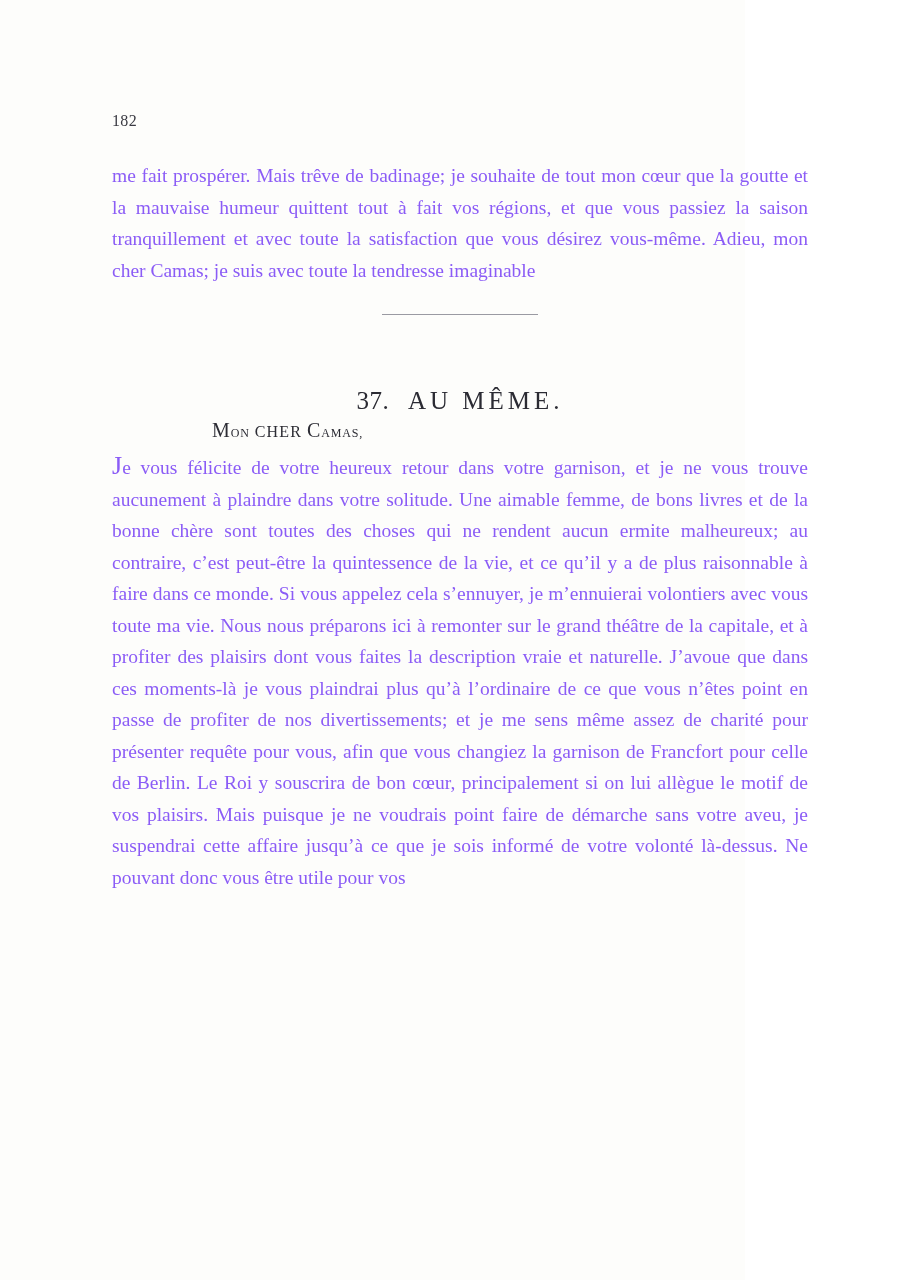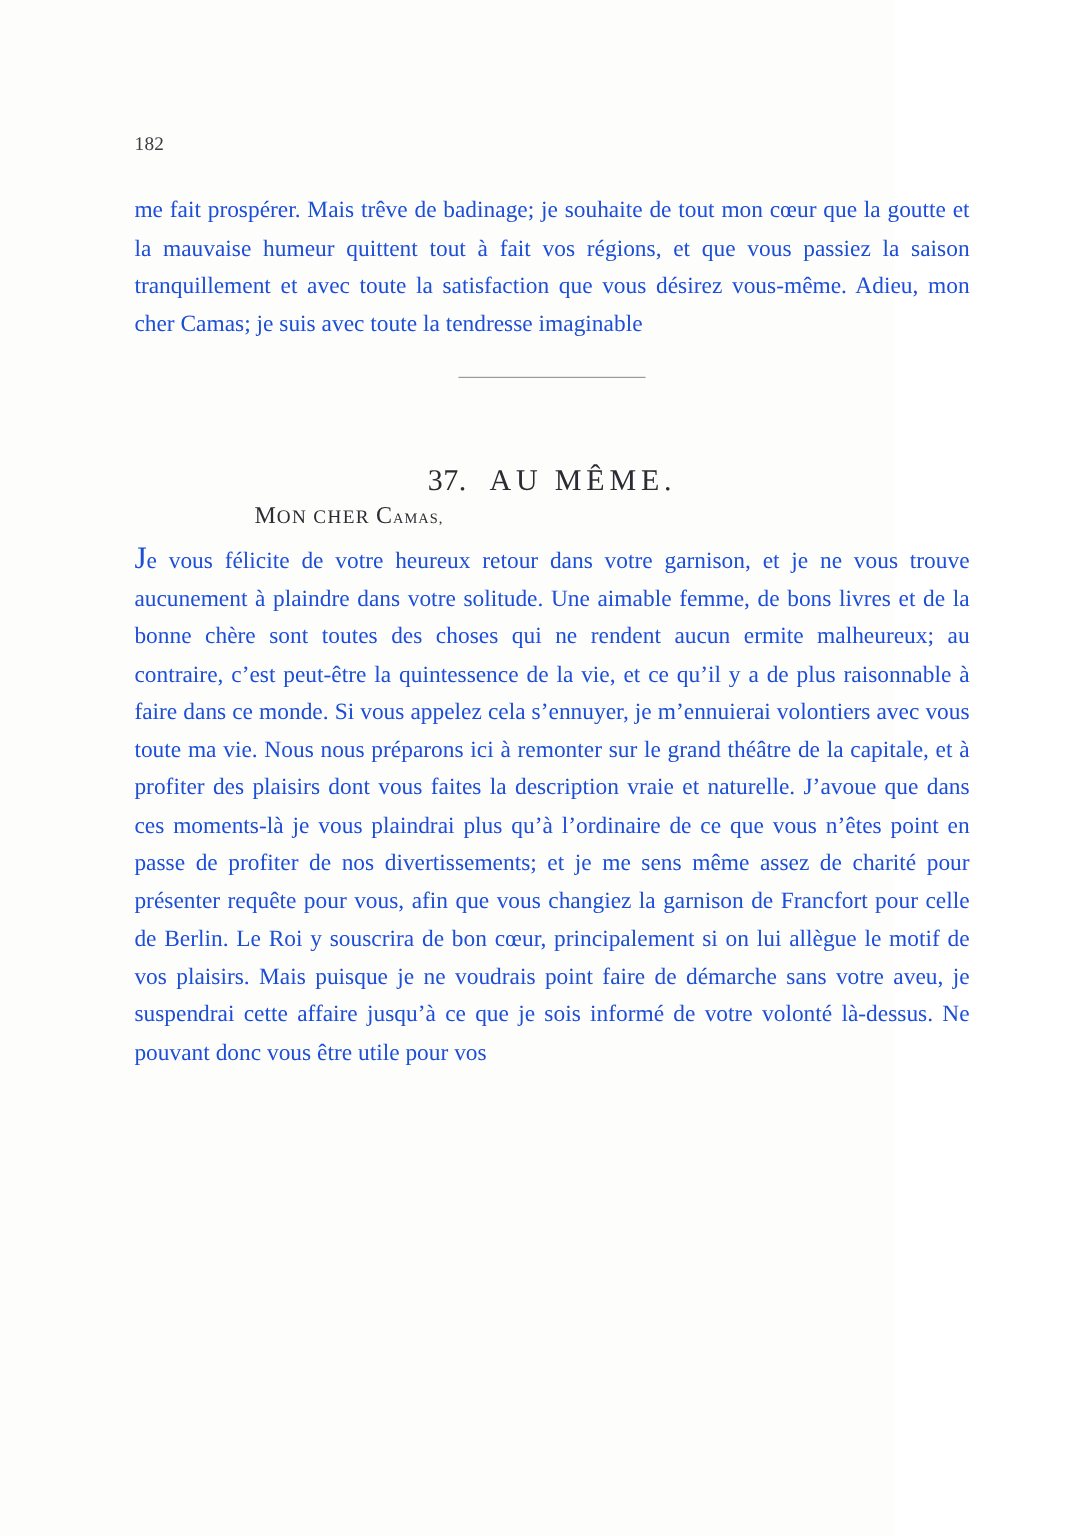--- a/index.html
+++ b/index.html
@@ -49,21 +49,21 @@
     font-size: 17.5px;
     white-space: nowrap;
   }
 
   
   .para {
     font-size: 19.5px;
     line-height: 31.5px;
     text-align: justify;
     text-justify: inter-word;
-    color: #1d4ed8;
+    color: #8b5cf6;
     margin: 0;
   }
   .para.first {
     margin-bottom: 8px;
   }
 
   
   .signoff {
     margin-top: 18px;
     text-align: right;
@@ -146,18 +146,18 @@
     <div class="rule-wrap">
       <div class="rule"></div>
     </div>
 
     <div class="sec-head">
       <span class="num">37.</span>
       <span>AU MÊME.</span>
     </div>
 
 
-    <div class="salutation"><span style="font-size:20px">M</span><span style="font-size:16px;letter-spacing:.07em">ON</span> <span style="font-size:16px;letter-spacing:.07em">CHER</span> <span style="font-size:20px">C</span><span style="font-size:12px;letter-spacing:.07em">AMAS,</span></div>
+    <div class="salutation"><span style="font-size:20px">M</span><span style="font-size:12px;letter-spacing:.07em">ON</span> <span style="font-size:16px;letter-spacing:.07em">CHER</span> <span style="font-size:20px">C</span><span style="font-size:12px;letter-spacing:.07em">AMAS,</span></div>
 
     <p class="para body2"><span style="font-size:26px;line-height:0">J</span>e vous félicite de votre heureux retour dans votre garnison, et je ne vous trouve aucunement à plaindre dans votre solitude.  Une aimable femme, de bons livres et de la bonne chère sont toutes des choses qui ne rendent aucun ermite malheureux; au contraire, c’est peut-être la quintessence de la vie, et ce qu’il y a de plus raisonnable à faire dans ce monde.  Si vous appelez cela s’ennuyer, je m’ennuierai volontiers avec vous toute ma vie.  Nous nous préparons ici à remonter sur le grand théâtre de la capitale, et à profiter des plaisirs dont vous faites la description vraie et naturelle.  J’avoue que dans ces moments-là je vous plaindrai plus qu’à l’ordinaire de ce que vous n’êtes point en passe de profiter de nos divertissements; et je me sens même assez de charité pour présenter requête pour vous, afin que vous changiez la garnison de Francfort pour celle de Berlin.  Le Roi y souscrira de bon cœur, principalement si on lui allègue le motif de vos plaisirs. Mais puisque je ne voudrais point faire de démarche sans votre aveu, je suspendrai cette affaire jusqu’à ce que je sois informé de votre volonté là-dessus.  Ne pouvant donc vous être utile pour vos</p>
 
   </div>
 </div>
 
 </body></html>

